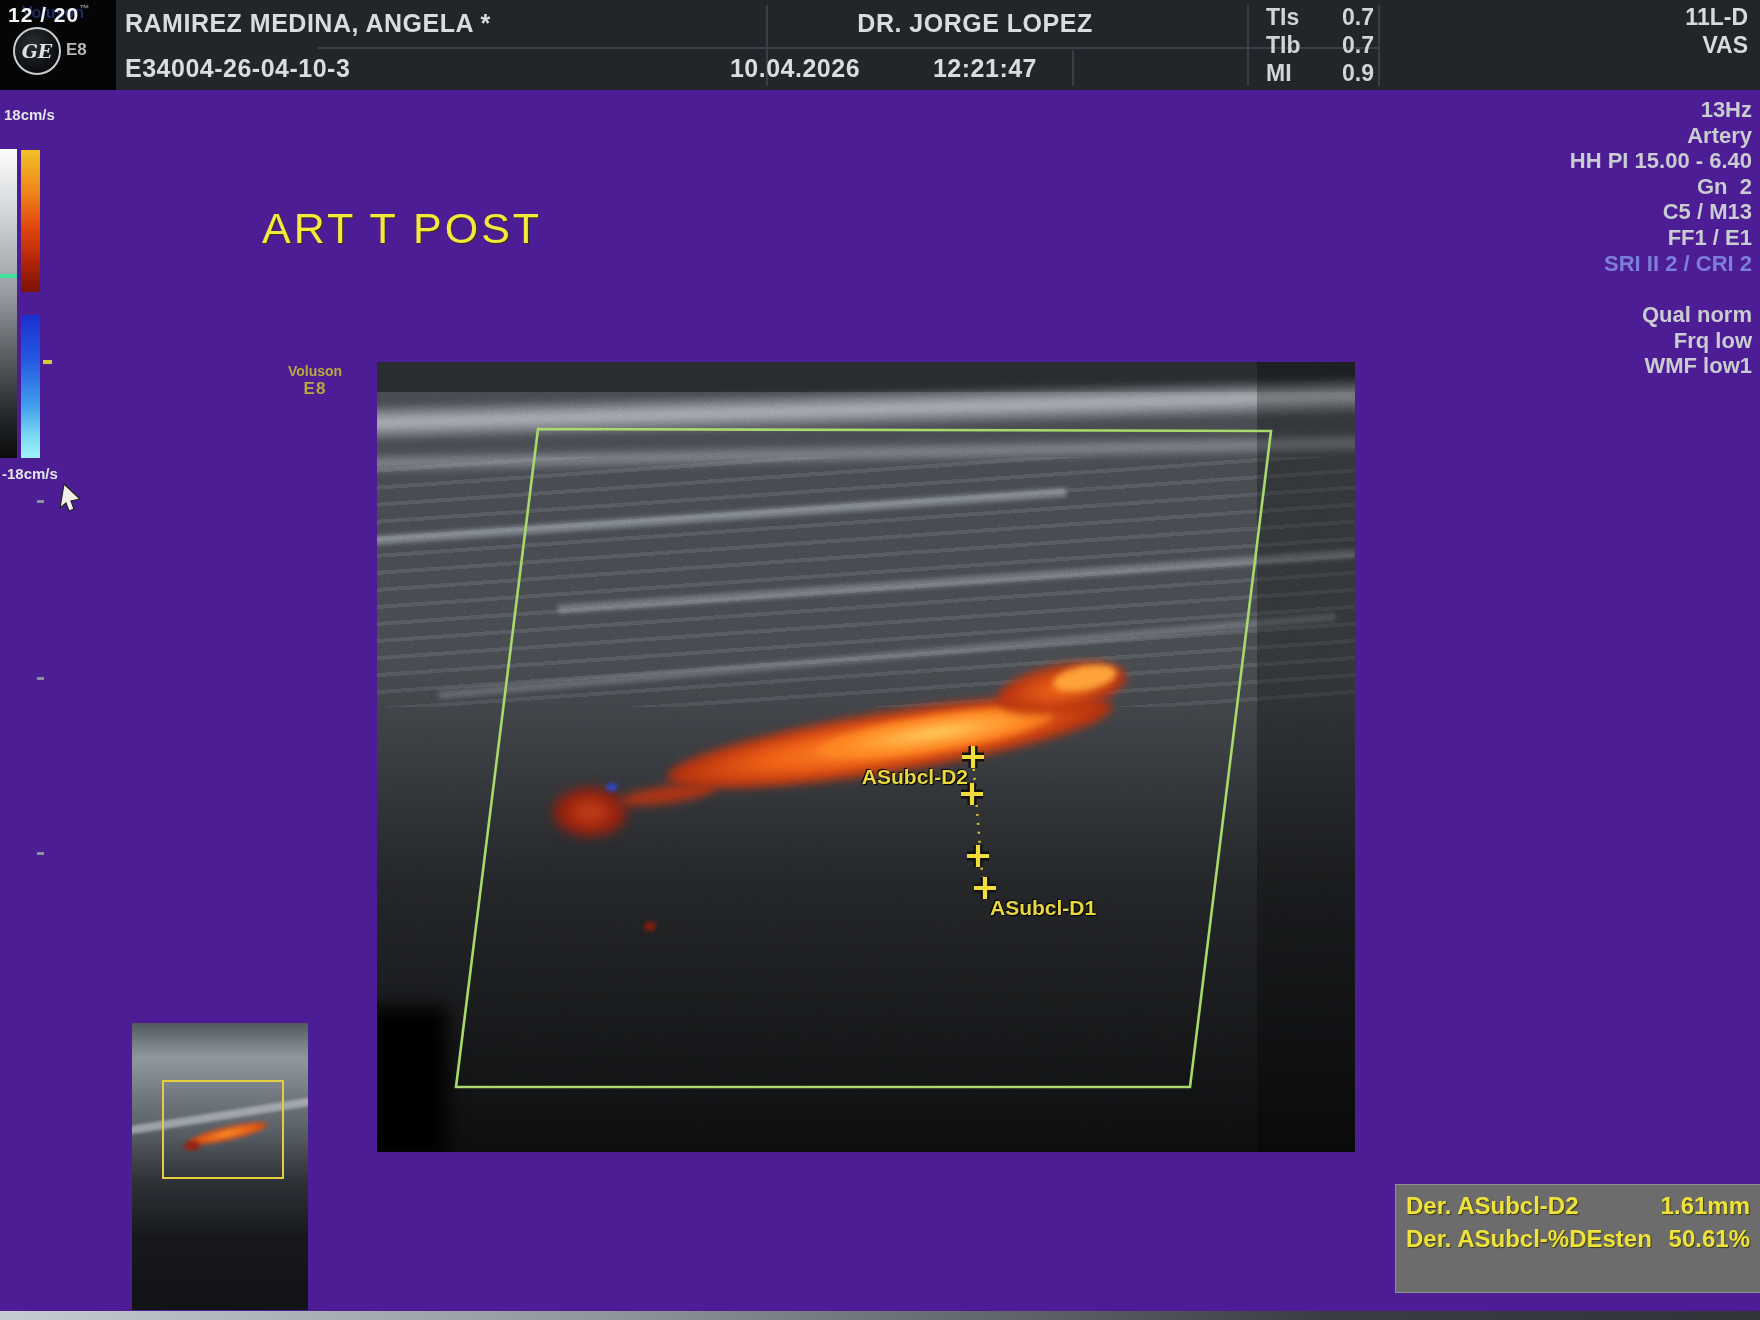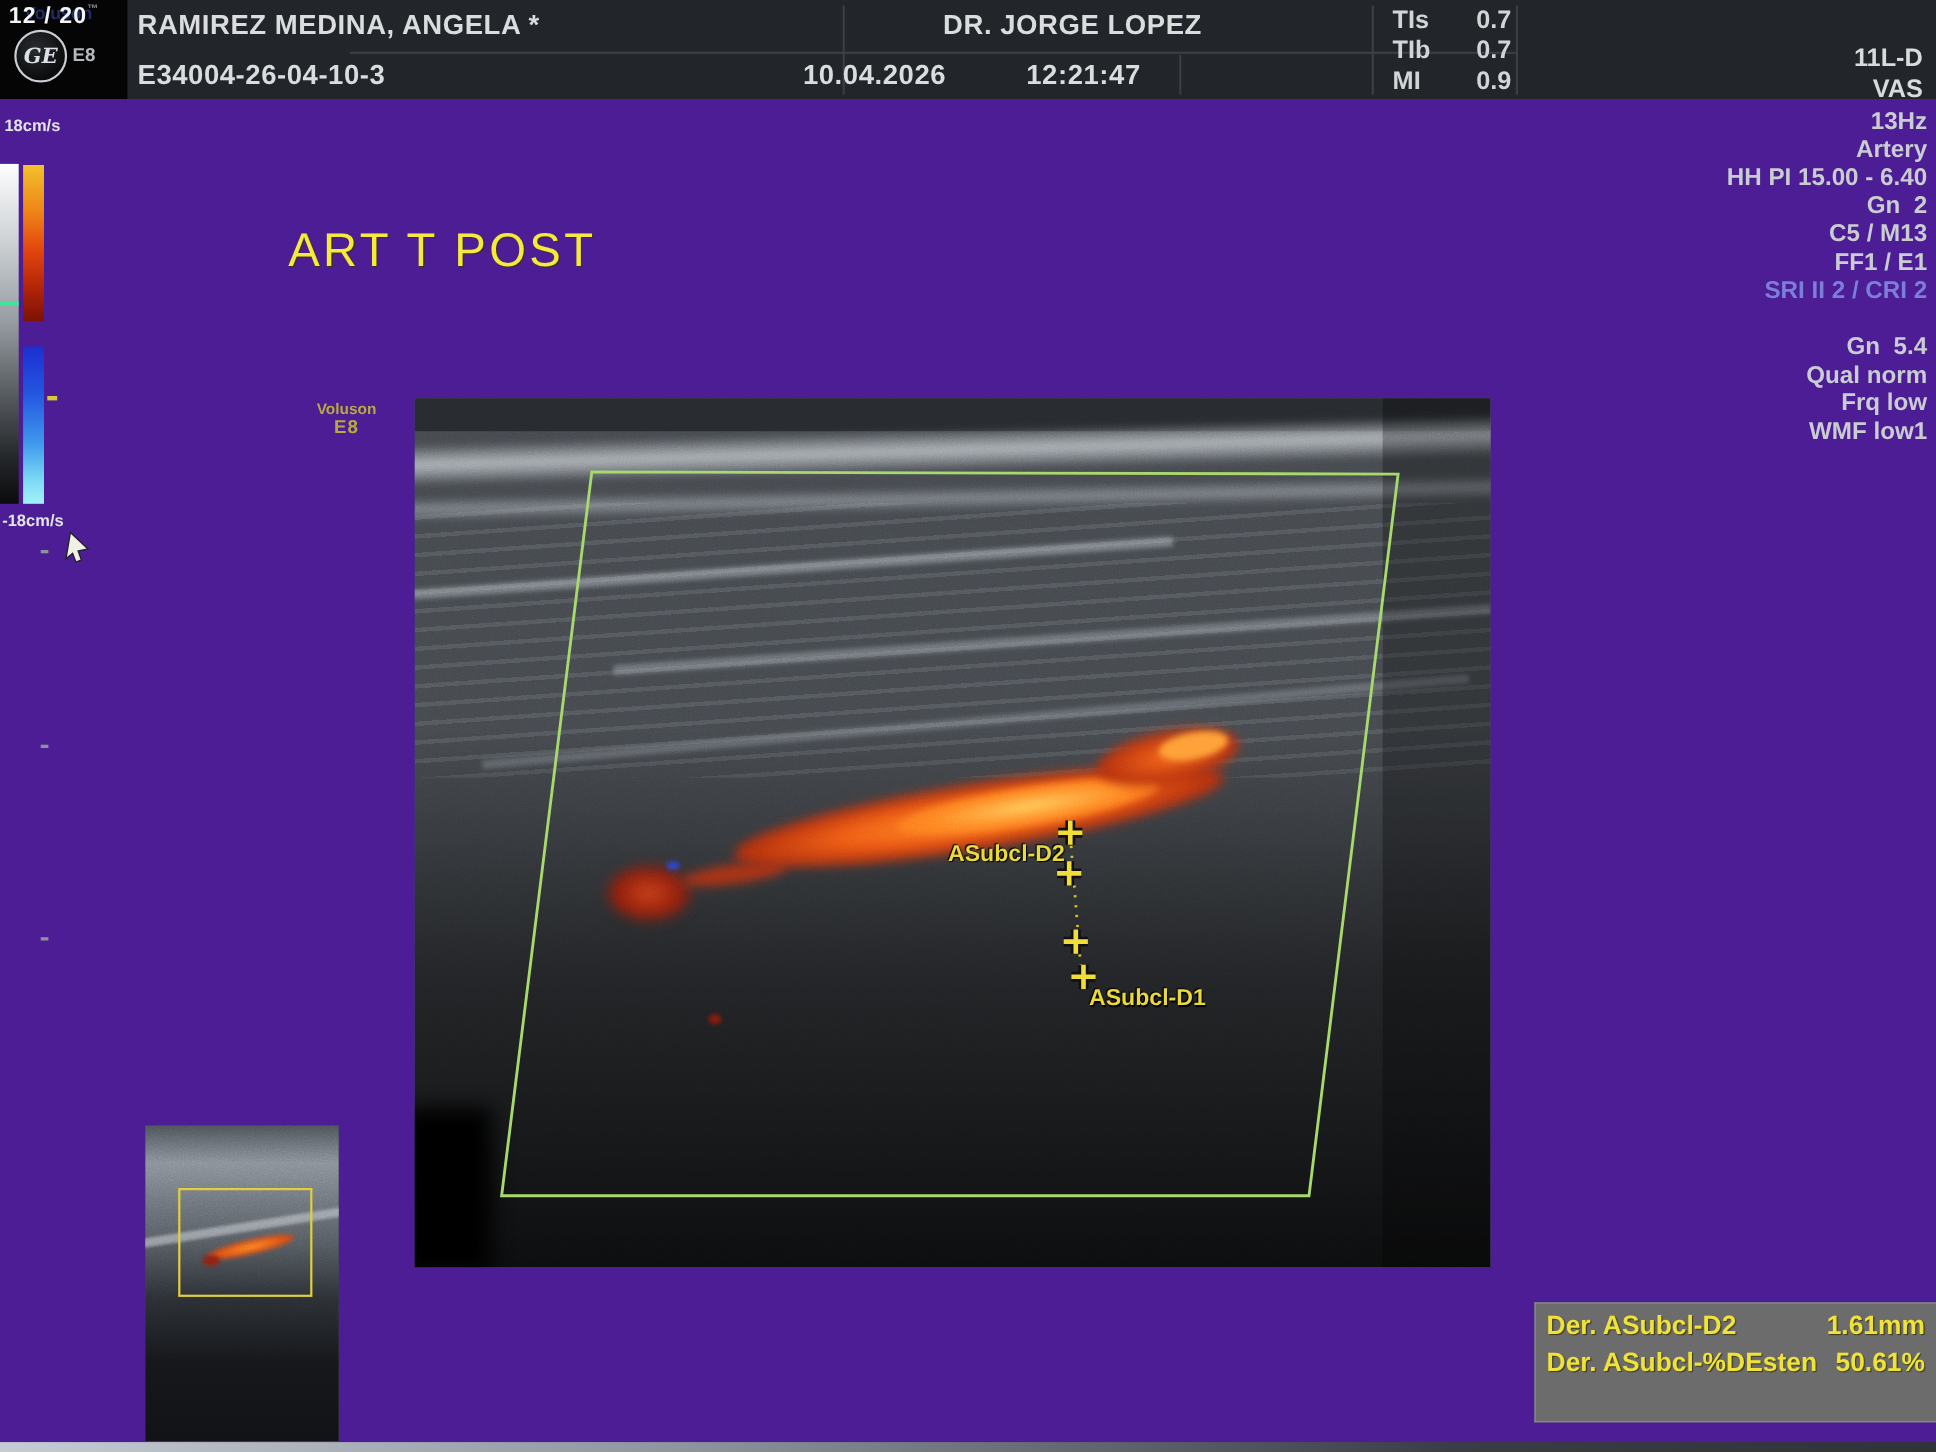--- a/index.html
+++ b/index.html
@@ -108,37 +108,36 @@
     <div class="vdiv" style="left:1131px;top:5px;height:81px;"></div>
     <div class="tigrid" style="left:1150px;top:3px;">
       <span class="tl">TIs</span>
         <span class="tv">0.7</span>
       <span class="tl">TIb</span>
         <span class="tv">0.7</span>
       <span class="tl">MI</span>
         <span class="tv">0.9</span>
     </div>
     <div class="vdiv" style="left:1262px;top:5px;height:81px;"></div>
-    <div class="rinfo" style="right:12px;top:3px;width:360px;margin-top:35px;">
+    <div class="rinfo" style="right:12px;top:3px;width:360px;">
       <div>11L-D</div>
       <div>VAS</div>
     </div>
   </div>
 
   <div class="abs rparams">
     <div>13Hz</div>
     <div>Artery</div>
     <div>HH PI 15.00 - 6.40</div>
     <div class="pre">Gn  2</div>
     <div>C5 / M13</div>
     <div>FF1 / E1</div>
     <div class="sri">SRI II 2 / CRI 2</div>
   </div>
   <div class="abs rparams2">
-    <div class="pre">Gn  5.4</div>
     <div>Qual norm</div>
     <div>Frq low</div>
     <div>WMF low1</div>
   </div>
 
   <div class="abs scalelabel" style="left:4px;top:106px;">18cm/s</div>
   <div class="abs graybar"></div>
   <div class="abs graytick"></div>
   <div class="abs cbar-red"></div>
   <div class="abs cbar-blue"></div>

